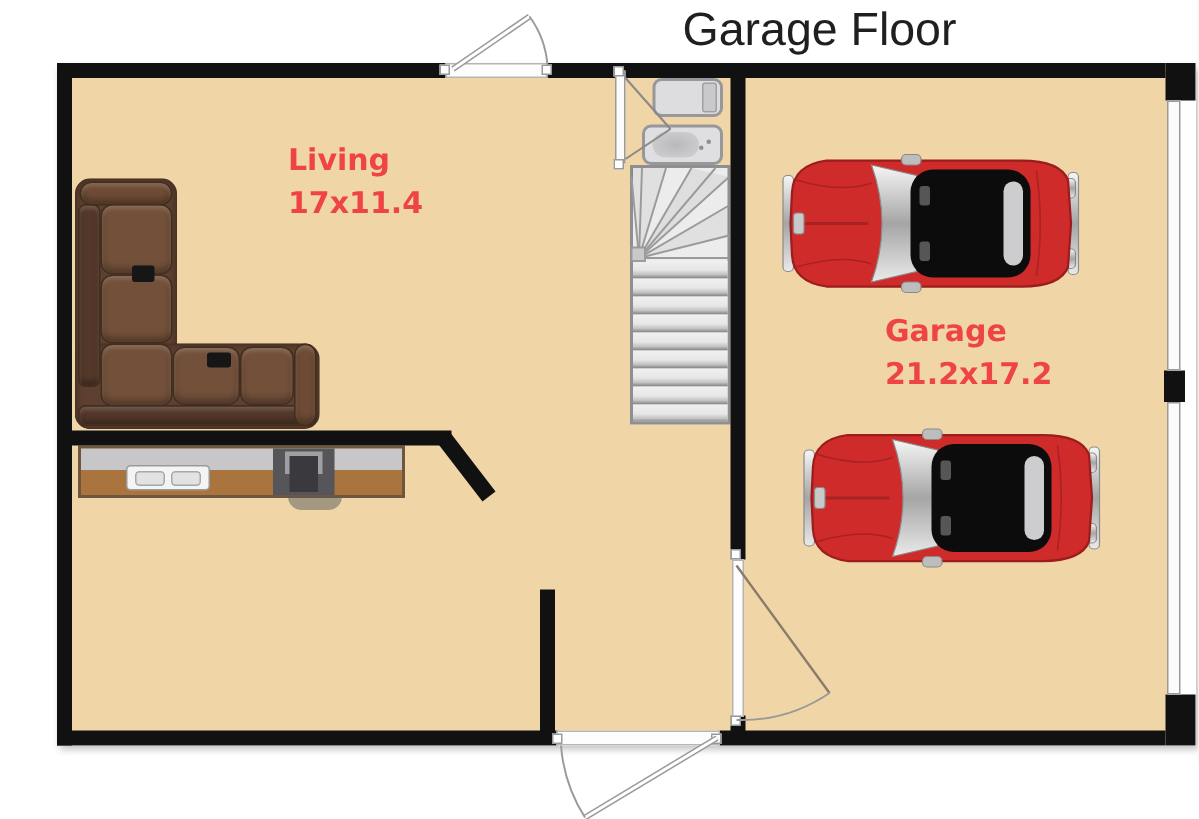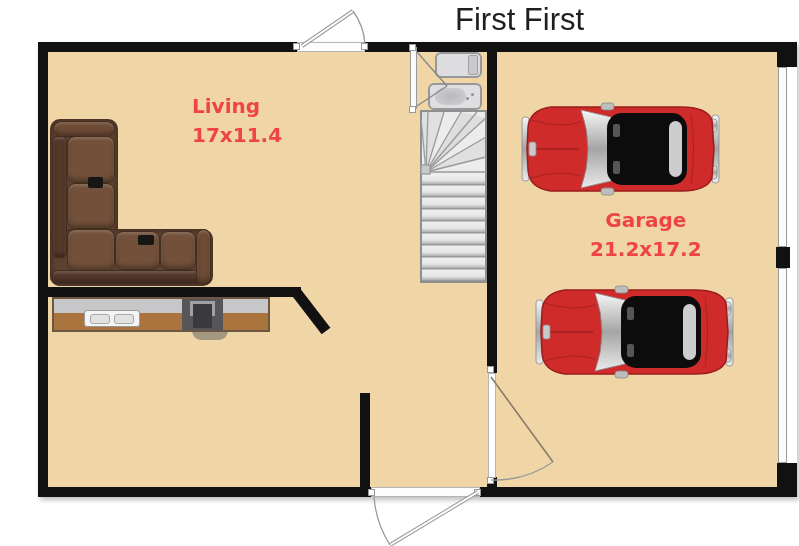--- a/index.html
+++ b/index.html
@@ -88,34 +88,34 @@
   #bathtub{left:428px;top:83px;width:54px;height:27px;background:#DFDFE1;border:2px solid #98989c;border-radius:6px;box-sizing:border-box;}
   #bathtub-basin{position:absolute;left:5px;top:3px;width:31px;height:17px;background:radial-gradient(#b9b9bd,#d2d2d5);border-radius:9px;}
   .faucet-dot{position:absolute;width:3px;height:3px;border-radius:50%;background:#8f8f93;}
   
   .room-label{
     font-family:"DejaVu Sans",sans-serif;font-weight:700;
     font-size:20px;line-height:29px;color:#ef4444;white-space:nowrap;
   }
   #living-label{left:192px;top:92px;}
   #kitchen-label{left:112px;top:379px;}
-  #garage-label{left:590px;top:206px;text-align:center;}
+  #garage-label{left:590px;top:206px;}
   #plan-title{
     left:455px;top:2px;font-size:31px;color:var(--c-title,#1F1F1F);
     font-family:"Liberation Sans",sans-serif;font-weight:400;white-space:nowrap;
   }
   #overlay-svg{left:0;top:0;width:799px;height:546px;pointer-events:none;}
   .chrome{fill:url(#chromeGrad);}
 </style>
 </head>
 <body>
 
 <div id="stage">
 
-  <div class="abs" id="plan-title">First First</div>
+  <div class="abs" id="plan-title">Garage Floor</div>
 
   <div class="abs" id="plan-underlay"></div>
   <div class="abs" id="floor"></div>
 
   <div class="abs" id="stairs">
     <div id="stair-treads"></div>
   </div>
 
   <div class="abs" id="kitchen-counter">
     <div id="sink">

